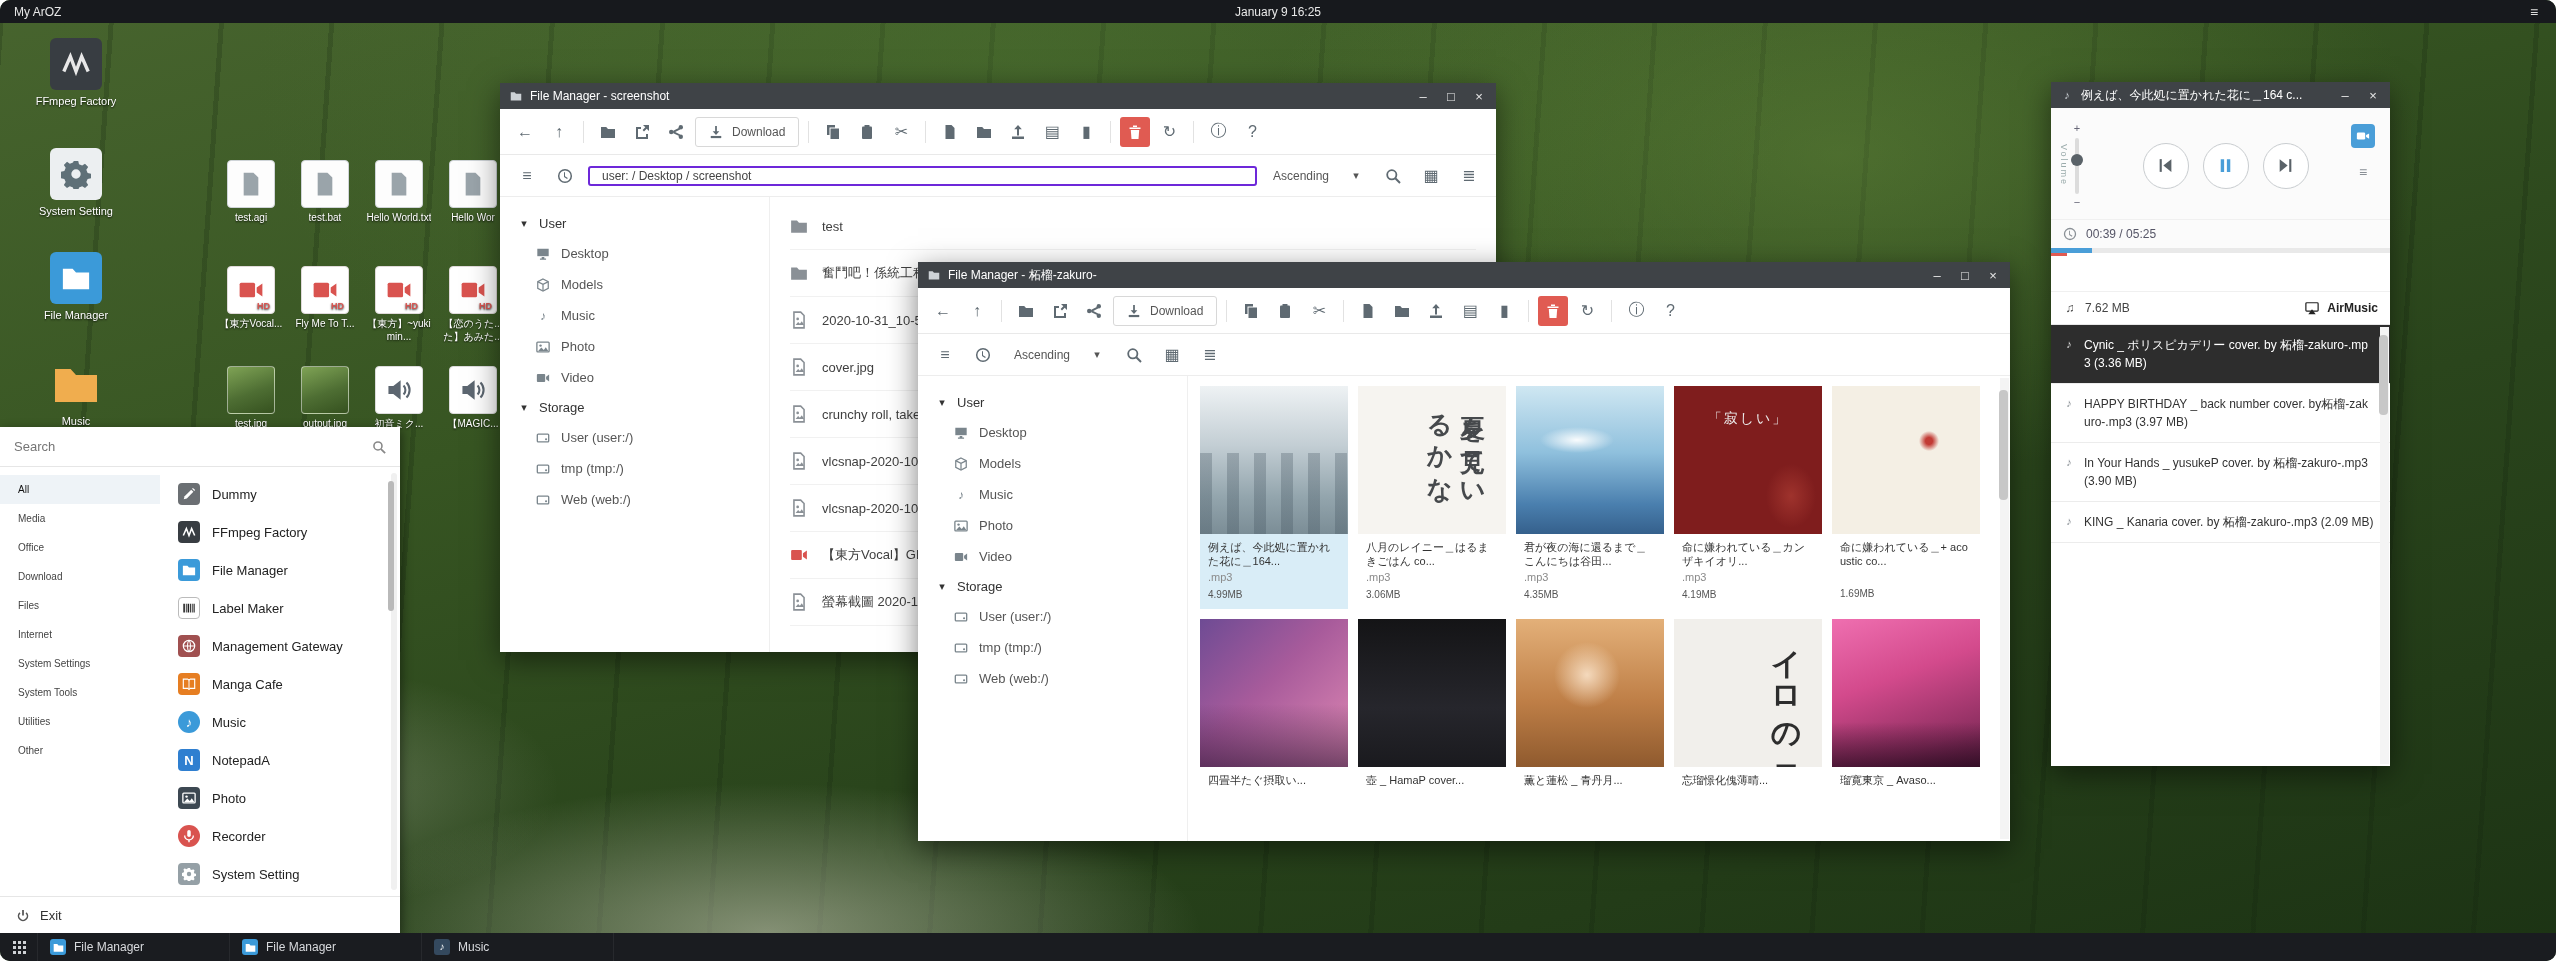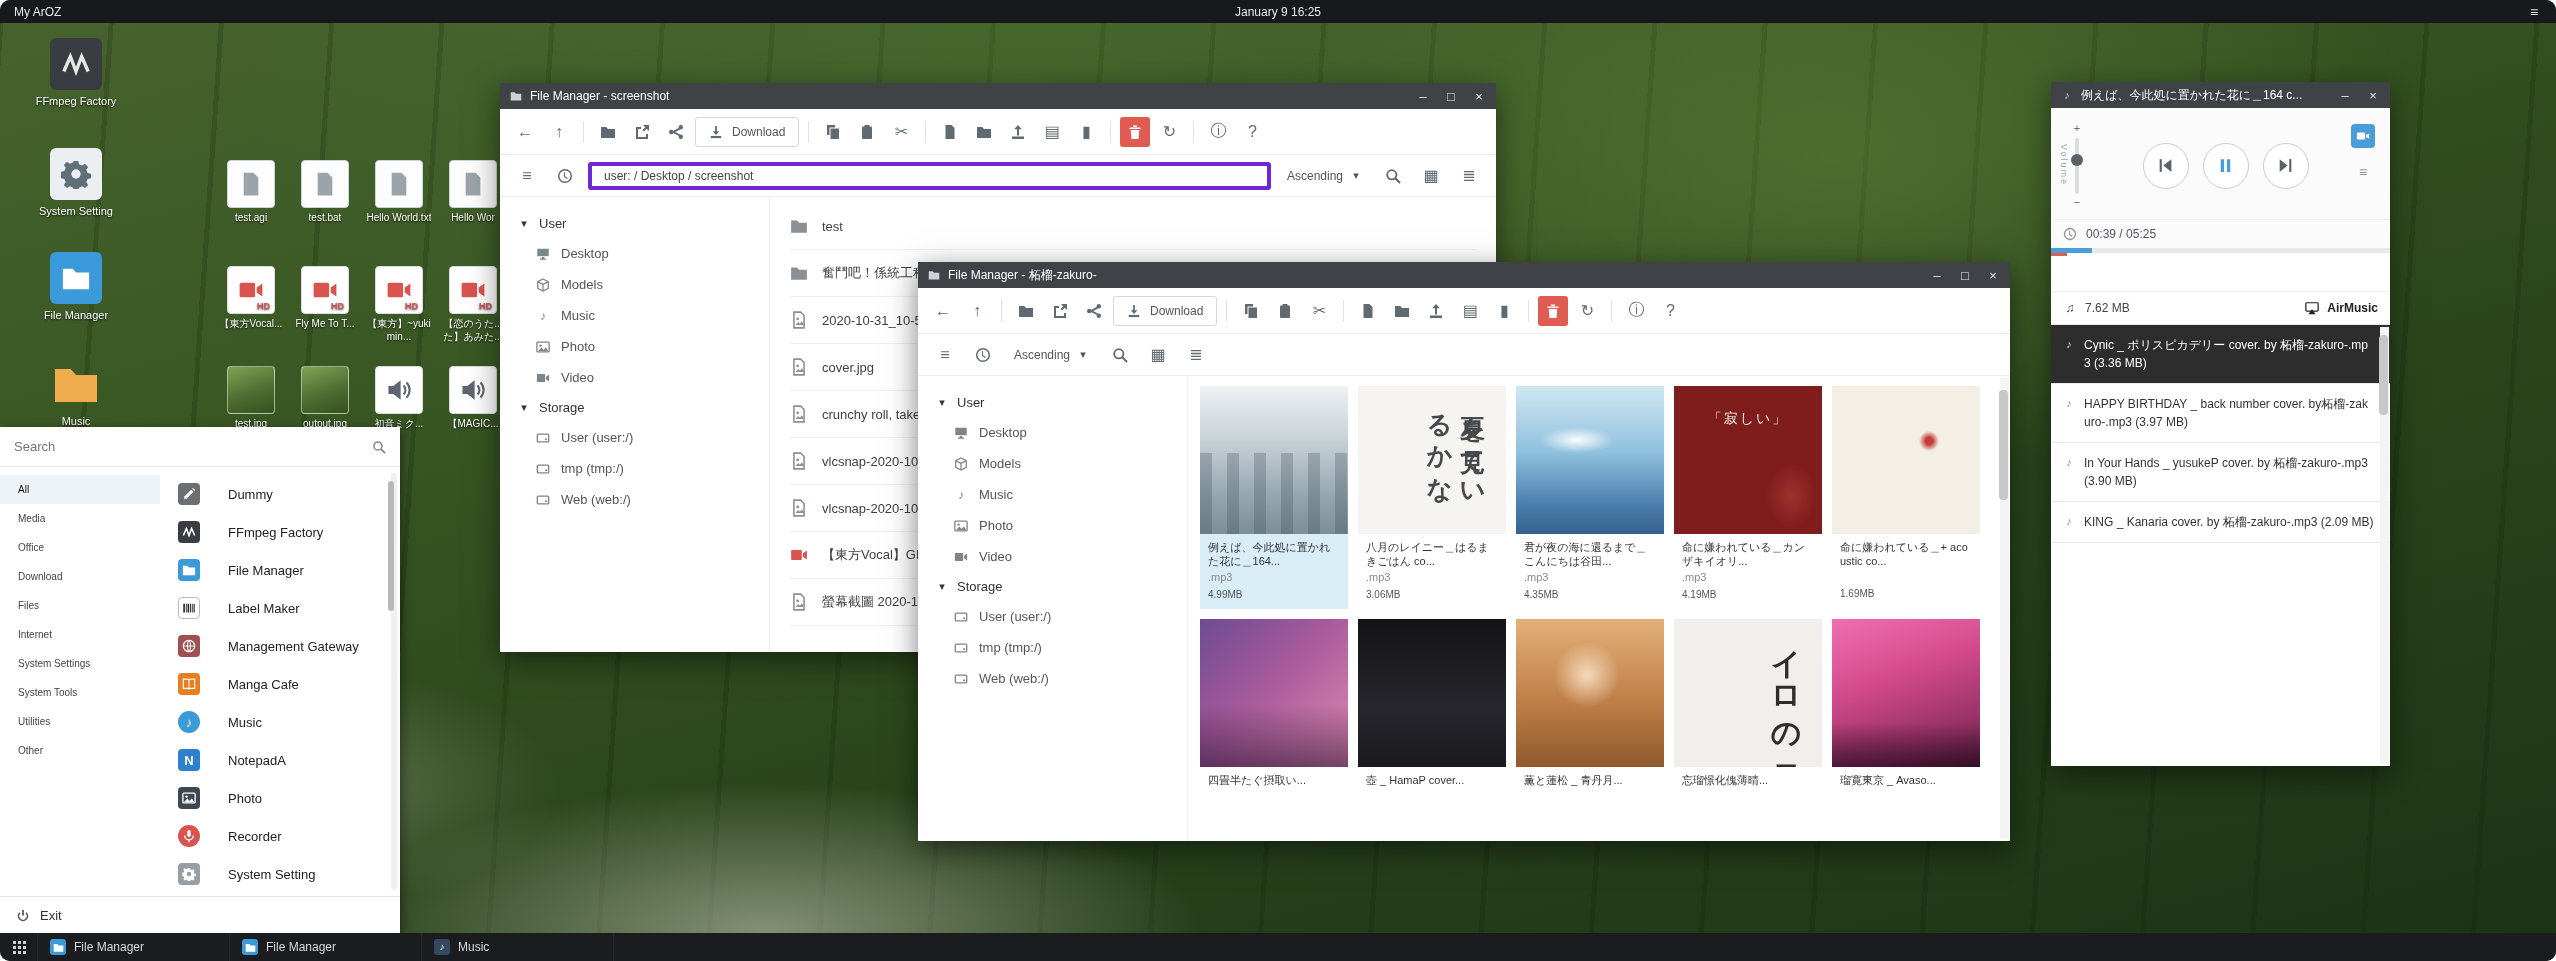--- a/index.html
+++ b/index.html
@@ -56,21 +56,21 @@
   
   #start-menu{position:absolute;left:0;top:427px;width:400px;height:507px;background:#fff;box-shadow:2px 3px 10px rgba(0,0,0,.45);z-index:40;display:flex;flex-direction:column}
   .sm-search{display:flex;align-items:center;height:40px;border-bottom:1px solid #e6e6e6;padding:0 14px;gap:8px}
   .sm-search input{flex:1;border:none;outline:none;font-size:13px;color:#333;font-family:"Liberation Sans",sans-serif}
   .sm-search .i{color:#888}
   .sm-body{flex:1;display:flex;min-height:0;overflow:hidden}
   .sm-cats{width:160px;padding-top:8px}
   .sm-cat{padding:9px 18px;font-size:10px;color:#444;cursor:pointer}
   .sm-cat.active{background:var(--menu_active,#eef3f7);color:#111}
   .sm-apps{flex:1;position:relative;padding:8px 0 0 4px;overflow:hidden}
-  .sm-app{display:flex;align-items:center;gap:28px;height:38px;padding:0 14px;font-size:13px;color:#222;cursor:pointer}
+  .sm-app{display:flex;align-items:center;gap:12px;height:38px;padding:0 14px;font-size:13px;color:#222;cursor:pointer}
   .sm-appicon{width:22px;height:22px;border-radius:4px;color:#fff;display:inline-flex;align-items:center;justify-content:center;flex:none;font-weight:bold;font-size:13px}
   .sm-appicon .i{width:14px;height:14px;font-size:13px}
   .sm-appicon.round{border-radius:50%}
   .ai-dummy{background:#6b6f73}.ai-ffmpeg{background:#383d42}.ai-fm{background:#3b9ad9}
   .ai-label{background:#fff;border:1px solid #bbb;color:#222}
   .ai-gateway{background:#a05050}.ai-manga{background:#e67e22}.ai-music{background:#3b9ad9}
   .ai-notep{background:#2f7fd0}.ai-photo{background:#3d4852}.ai-rec{background:#d9534f}.ai-sys{background:#95a0a6}
   .ai-notep::after{content:"N"}
   .sm-scroll{position:absolute;right:3px;top:6px;bottom:6px;width:6px;background:#f0f0f0;border-radius:3px}
   .sm-thumb{position:absolute;right:3px;top:8px;width:6px;height:130px;background:#b9b9b9;border-radius:3px}
@@ -85,22 +85,22 @@
   .t-btn{width:14px;height:14px;display:inline-flex;align-items:center;justify-content:center;font-size:13px;color:#e8e8e8;cursor:pointer}
   
   .fm-toolbar{height:46px;background:#fff;border-bottom:1px solid #e9e9e9;display:flex;align-items:center;padding:0 10px;gap:4px;color:#5f6a72;flex:none}
   .tb-btn{width:30px;height:30px;display:inline-flex;align-items:center;justify-content:center;font-size:16px;border:none;background:transparent;color:#5f6a72;border-radius:3px;cursor:pointer}
   .tb-btn svg{width:16px;height:16px}
   .tb-sep{width:1px;height:22px;background:#e2e2e2;margin:0 5px}
   .tb-download{display:inline-flex;align-items:center;gap:9px;border:1px solid #d8d8d8;border-radius:3px;padding:0 13px;height:30px;font-size:12px;color:#555;background:#fff;cursor:pointer}
   .tb-download .i{color:#5f6a72}
   .tb-trash{background:var(--danger,#e05b52);color:#fff}
   .fm-pathbar{height:42px;display:flex;align-items:center;padding:0 12px;gap:8px;border-bottom:1px solid #ededed;color:#5f6a72;flex:none}
-  .pb-input{flex:1;height:28px;border:4px solid #6d28d9;border-radius:3px;display:flex;align-items:center;padding:8px 12px;font-size:12px;color:#444;background:#fff;white-space:nowrap;overflow:hidden}
-  .pb-sort{display:inline-flex;align-items:center;gap:7px;font-size:12px;color:#555;padding:0 8px;height:28px;cursor:pointer}
+  .pb-input{flex:1;height:20px;border:2px solid #6d28d9;border-radius:3px;display:flex;align-items:center;padding:8px 12px;font-size:12px;color:#444;background:#fff;white-space:nowrap;overflow:hidden}
+  .pb-sort{display:inline-flex;align-items:center;gap:21px;font-size:12px;color:#555;padding:0 8px;height:28px;cursor:pointer}
   .fm-body{flex:1;display:flex;min-height:0;background:#fff}
   .fm-sidebar{width:270px;border-right:1px solid #efefef;padding:12px 0;font-size:13px;color:#4a4a4a;overflow:hidden;flex:none}
   .sb-header{display:flex;align-items:center;gap:9px;padding:7px 18px;color:#333;cursor:pointer}
   .sb-item{display:flex;align-items:center;gap:11px;padding:8px 16px 8px 36px;color:#555;cursor:pointer}
   .sb-item .i{color:#7a858c}
   .fm-content{flex:1;position:relative;overflow:hidden;background:#fff}
   .file-list{padding:6px 20px}
   .file-row{display:flex;align-items:center;gap:14px;height:47px;border-bottom:1px solid #f1f1f1;font-size:13px;color:#3f3f3f;cursor:pointer}
   .file-row .i{color:#8a9096}
   .file-row .i.red{color:#d9534f}

